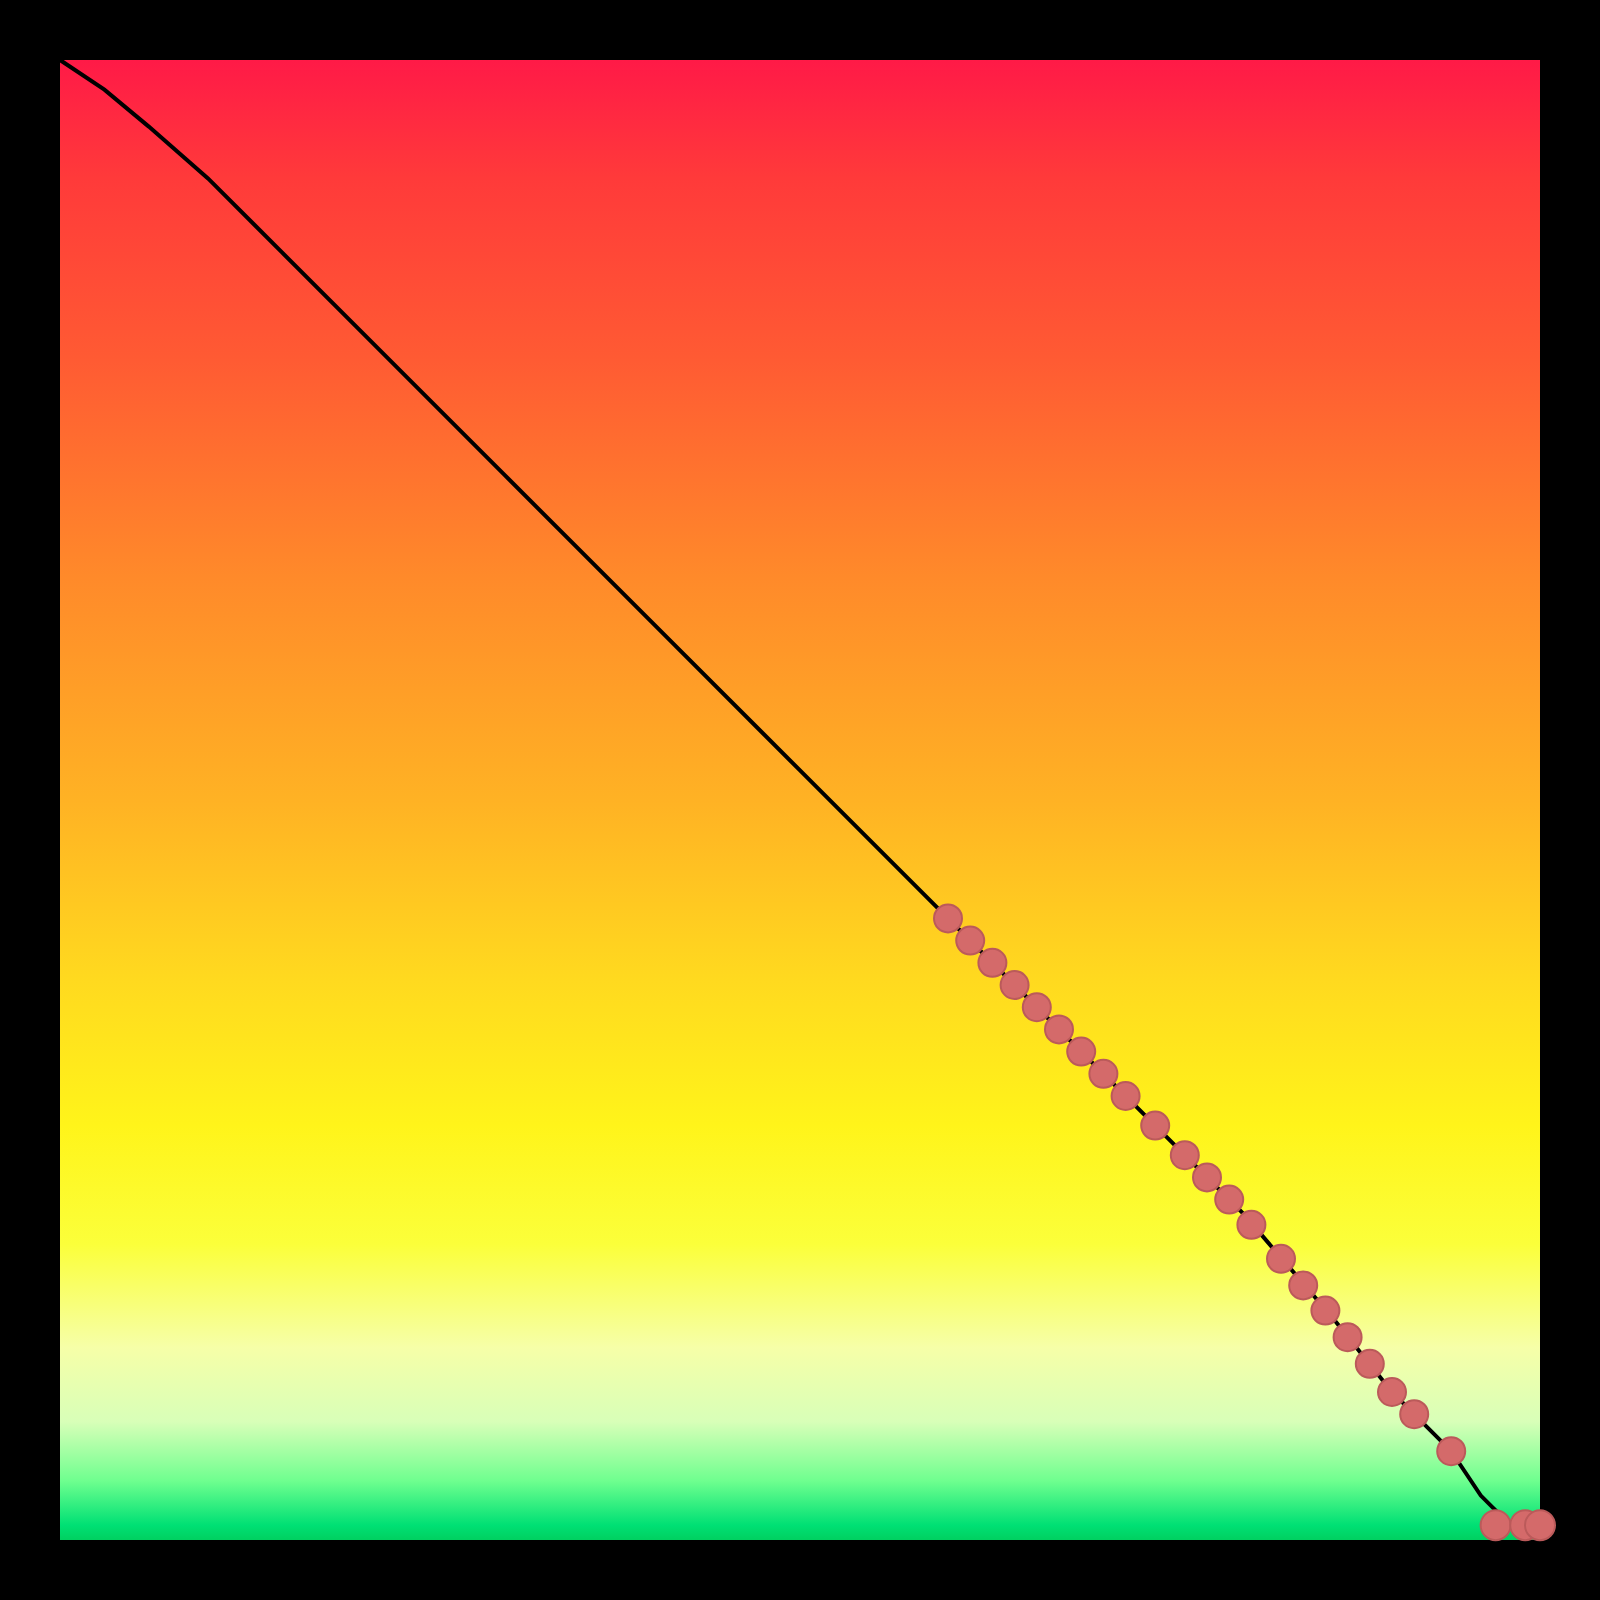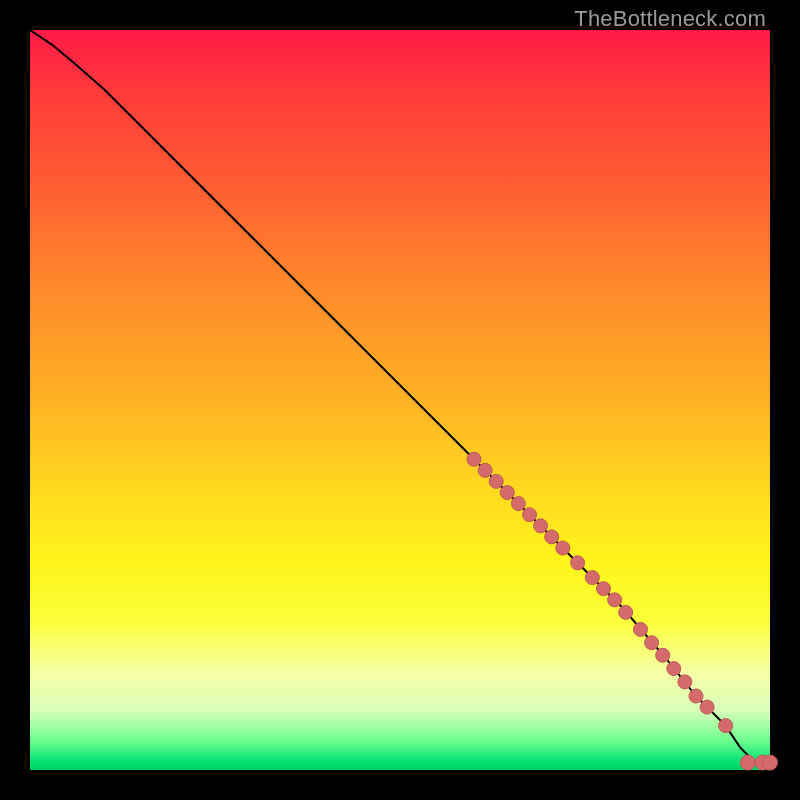--- a/index.html
+++ b/index.html
@@ -72,21 +72,20 @@
   .dot-big {
     fill: #d46a6a;
     stroke: #bb5a5a;
     stroke-width: 1;
   }
 </style>
 </head>
 <body>
 
 <div class="stage">
-  <div class="watermark">TheBottleneck.com</div>
   <div class="plot">
     <svg class="curve" viewBox="0 0 740 740">
       <path id="main-line" class="line" d="M0.0 0.0 L22.2 14.8 L44.4 33.3 L74.0 59.2 L111.0 96.2 L148.0 133.2 L222.0 207.2 L296.0 281.2 L370.0 355.2 L444.0 429.2 L518.0 503.2 L592.0 577.2 L636.4 629.0 L651.2 647.5 L666.0 666.0 L680.8 680.8 L695.6 695.6 L710.4 717.8 L725.2 732.6 L740.0 732.6"></path>
       <g id="dots">
           <circle cx="444.0" cy="429.2" r="7" class="dot"></circle>
           <circle cx="455.1" cy="440.3" r="7" class="dot"></circle>
           <circle cx="466.2" cy="451.4" r="7" class="dot"></circle>
           <circle cx="477.3" cy="462.5" r="7" class="dot"></circle>
           <circle cx="488.4" cy="473.6" r="7" class="dot"></circle>
           <circle cx="499.5" cy="484.7" r="7" class="dot"></circle>

